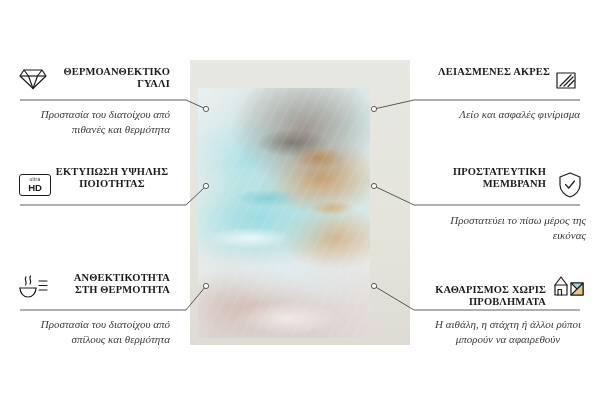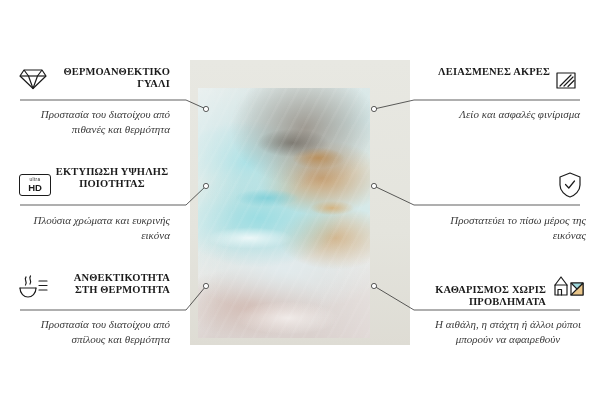--- a/index.html
+++ b/index.html
@@ -165,23 +165,20 @@
 
   <div class="icon-box" style="left:18px; top:168px;">
     <div class="hd-badge">
       <span class="u">ultra</span>
       <span class="h">HD</span>
     </div>
   </div>
   <div class="feature left" style="left:14px; top:166px; width:156px;text-align:center;">
     <div class="title" style="padding-left:40px;">ΕΚΤΥΠΩΣΗ ΥΨΗΛΗΣ ΠΟΙΟΤΗΤΑΣ</div>
   </div>
-  <div class="feature left" style="left:14px; top:209px; width:156px;">
-    <div class="desc">Πλούσια χρώματα και ευκρινής εικόνα</div>
-  </div>
 
   <div class="icon-box" style="left:16px; top:270px;">
     <svg width="32" height="26" viewBox="0 0 32 26">
       <g fill="none" stroke="#1b1b1b" stroke-width="1.2" stroke-linecap="round">
         <path d="M9,3 C6.5,6 11,7.5 8.5,11"></path>
         <path d="M13.5,2 C11,5 15.5,6.5 13,10"></path>
         <path d="M3,14 L19,14"></path>
         <path d="M3,14 C3,19.5 7,23 11,23 C15,23 19,19.5 19,14"></path>
         <path d="M22,7 L30,7 M22,11.5 L30,11.5 M22,16 L30,16"></path>
       </g>
@@ -210,20 +207,23 @@
   </div>
 
   <div class="icon-box" style="left:553px; top:168px;">
     <svg width="26" height="28" viewBox="0 0 26 28">
       <g fill="none" stroke="#1b1b1b" stroke-width="1.2" stroke-linejoin="round" stroke-linecap="round">
         <path d="M13,2 L23,6 L23,14 C23,20 18,24.5 13,26 C8,24.5 3,20 3,14 L3,6 Z"></path>
         <path d="M8.5,13.5 L11.8,17 L17.5,10"></path>
       </g>
     </svg>
   </div>
+  <div class="feature right" style="left:430px; top:166px; width:156px; text-align:right;">
+    <div class="title" style="padding-right:40px;">ΠΡΟΣΤΑΤΕΥΤΙΚΗ ΜΕΜΒΡΑΝΗ</div>
+  </div>
   <div class="feature right" style="left:430px; top:209px; width:156px; text-align:right;">
     <div class="desc">Προστατεύει το πίσω μέρος της εικόνας</div>
   </div>
 
   <div class="icon-box" style="left:552px; top:270px;">
     <svg width="32" height="26" viewBox="0 0 32 26">
       <g fill="none" stroke="#1b1b1b" stroke-width="1.2" stroke-linejoin="round" stroke-linecap="round">
         <path d="M2,21 L14,21 L14,11 L2,11 Z"></path>
         <path d="M2,11 L8,3 L14,11"></path>
         <path d="M5,21 L5,15.5 L8.5,15.5 L8.5,21"></path>

